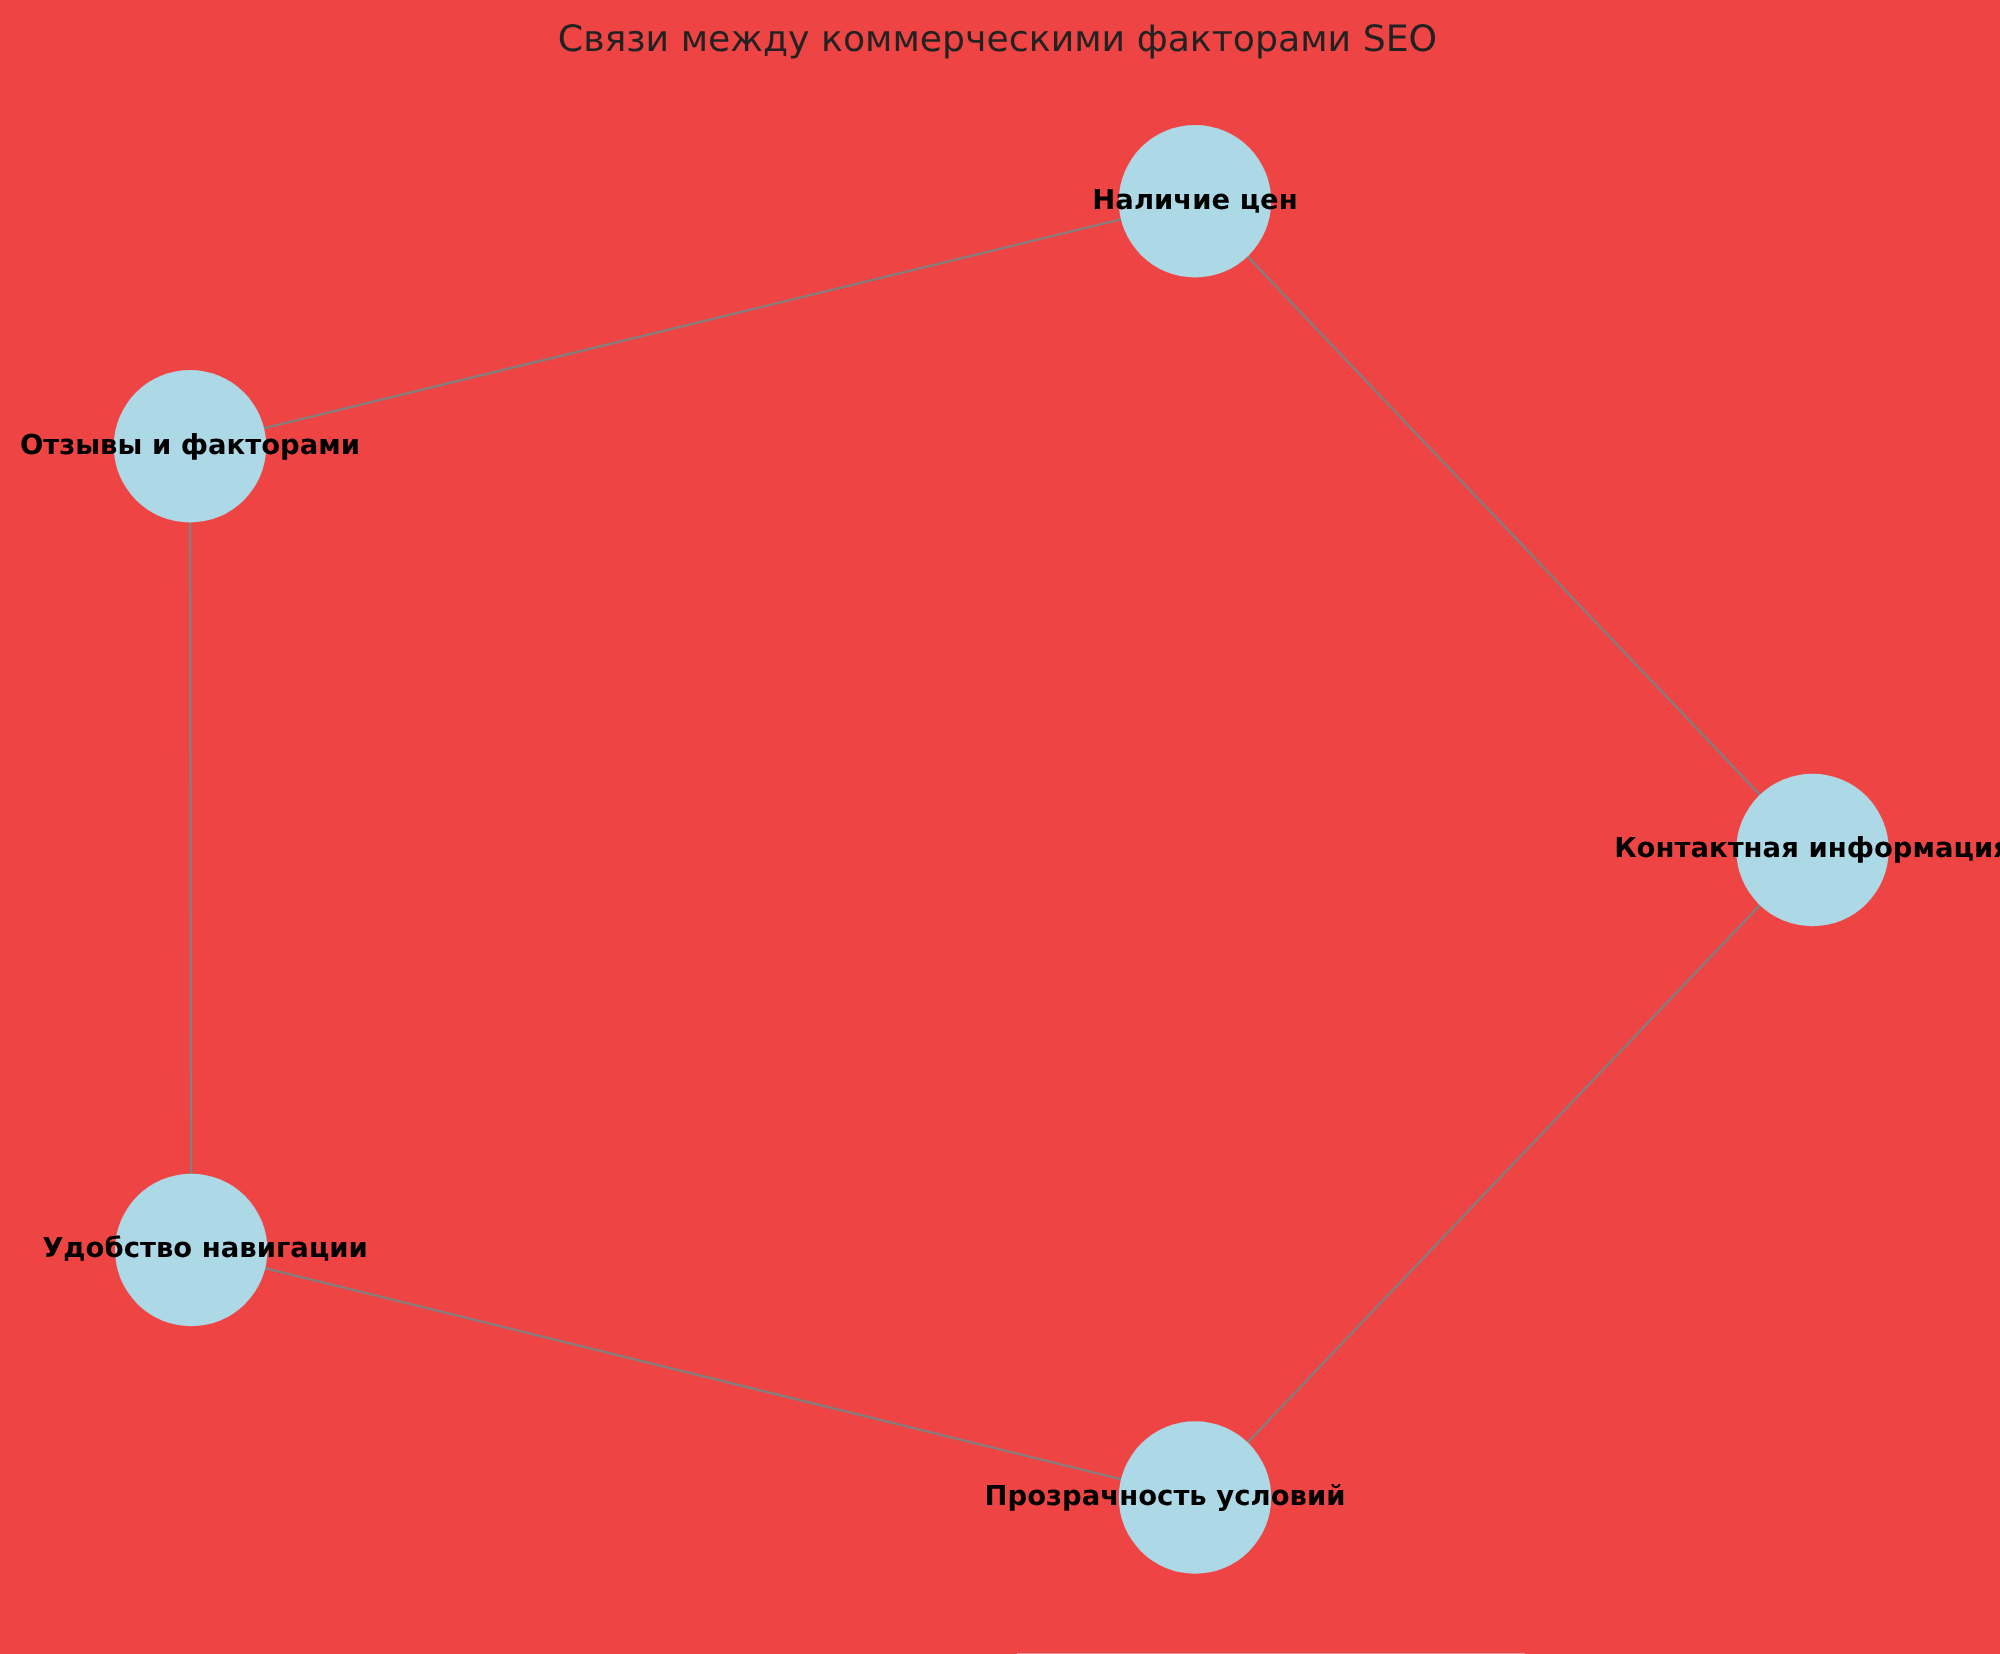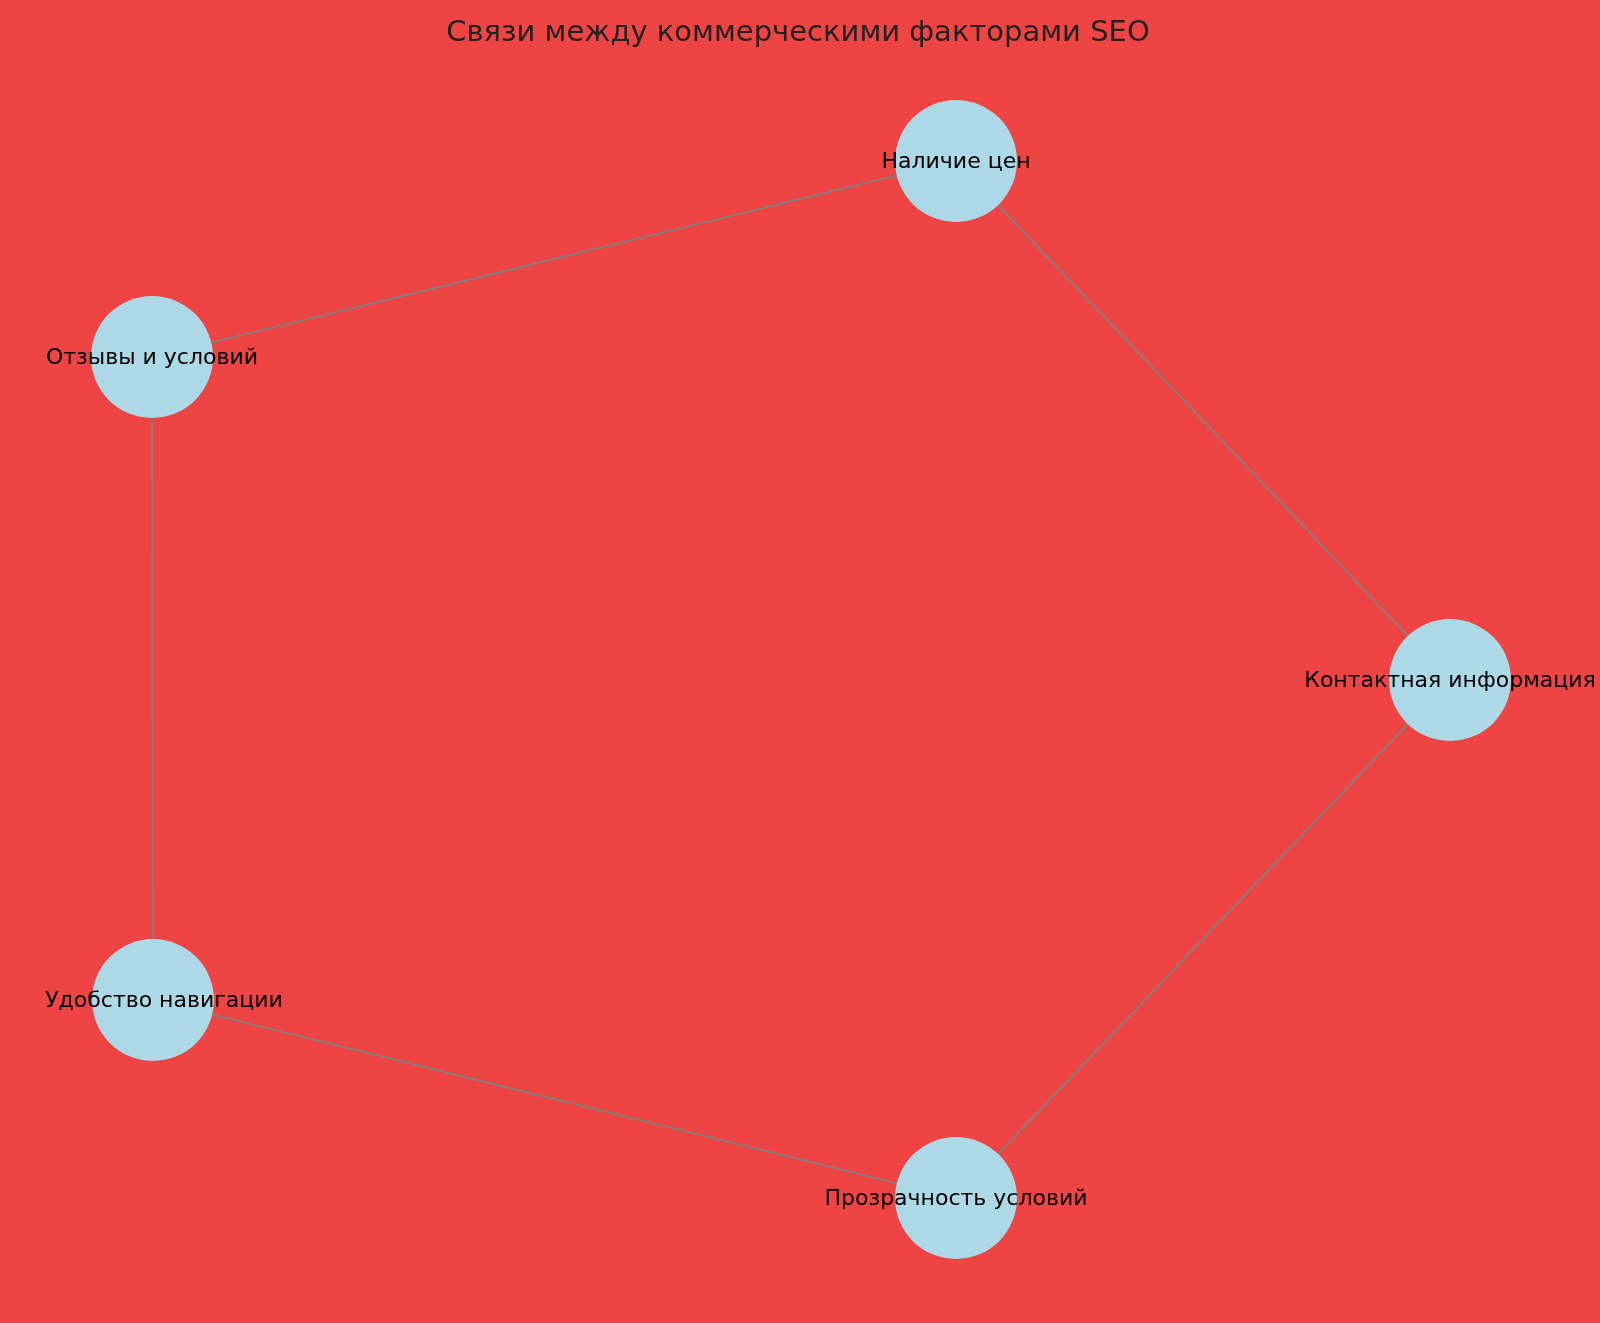--- a/index.html
+++ b/index.html
@@ -29,21 +29,21 @@
     position: absolute;
     left: 0;
     top: 0;
     width: 1600px;
     height: 1323px;
   }
   .node-label {
     position: absolute;
     transform: translate(-50%, -50%);
     font-size: 22px;
-    font-weight: 400;
+    font-weight: 700;
     color: #000000;
     white-space: nowrap;
     line-height: 1.2;
   }
 </style>
 </head>
 <body>
 
 <div id="canvas">
   <div id="chart-title">Связи между коммерческими факторами SEO</div>
@@ -54,18 +54,18 @@
       <line x1="1450" y1="680" x2="956" y2="1198" stroke="#808080" stroke-width="1.8"></line>
       <line x1="153" y1="1000" x2="956" y2="1198" stroke="#808080" stroke-width="1.8"></line>
       <circle cx="956" cy="161" r="61" fill="#ADD8E6"></circle>
       <circle cx="152" cy="357" r="61" fill="#ADD8E6"></circle>
       <circle cx="1450" cy="680" r="61" fill="#ADD8E6"></circle>
       <circle cx="153" cy="1000" r="61" fill="#ADD8E6"></circle>
       <circle cx="956" cy="1198" r="61" fill="#ADD8E6"></circle>
     </svg>
   <div id="labels">
       <div class="node-label" style="left: 956px; top: 161px; color: rgb(0, 0, 0);">Наличие цен</div>
-      <div class="node-label" style="left: 152px; top: 357px; color: rgb(0, 0, 0);">Отзывы и условий</div>
+      <div class="node-label" style="left: 152px; top: 357px; color: rgb(0, 0, 0);">Отзывы и факторами</div>
       <div class="node-label" style="left: 1450px; top: 680px; color: rgb(0, 0, 0);">Контактная информация</div>
       <div class="node-label" style="left: 164px; top: 1000px; color: rgb(0, 0, 0);">Удобство навигации</div>
-      <div class="node-label" style="left: 956px; top: 1198px; color: rgb(0, 0, 0);">Прозрачность условий</div>
+      <div class="node-label" style="left: 932px; top: 1198px; color: rgb(0, 0, 0);">Прозрачность условий</div>
     </div>
 </div>
 
 </body></html>

